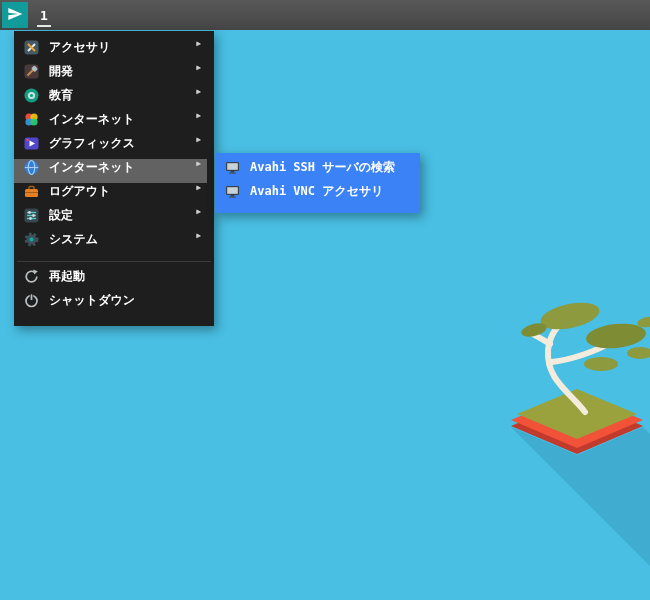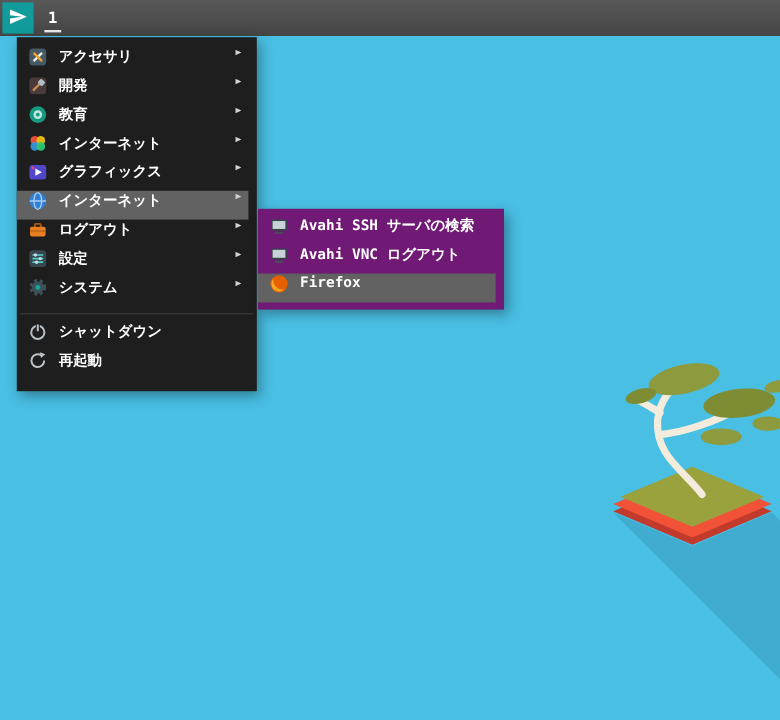--- a/index.html
+++ b/index.html
@@ -30,23 +30,22 @@
     background:#e9e9e9;
   }
   
   .menu{
     position:absolute;left:14px;top:31px;width:200px;
     background:#1e1e1e;padding:8px 0 10px 0;z-index:10;
     box-shadow:3px 4px 10px rgba(0,0,0,.35);
   }
   .submenu{
     position:absolute;left:215px;top:153px;width:205px;
-    background:#701a75;padding:6px 0;z-index:11;
+    background:#3b82f6;padding:6px 0;z-index:11;
     box-shadow:3px 4px 10px rgba(0,0,0,.35);
-    margin-top:21px;
   }
   .row{
     height:24px;display:flex;
     padding:0 6px 0 9px;margin-right:7px;
     color:#ffffff;font-size:12px;font-weight:bold;
     white-space:nowrap;cursor:pointer;
   }
   .row.selected{background:#626262;}
   .row .ic{width:17px;height:17px;display:inline-flex;flex:0 0 17px;}
   .row .ic svg{width:17px;height:17px;display:block;}
@@ -206,36 +205,36 @@
     <span class="lbl">システム</span>
     <span class="arrow">▶</span>
   </div>
 
   <div class="sep"></div>
 
 
   <div class="row">
     <span class="ic">
         <svg viewBox="0 0 17 17">
+          <path d="M 13.8 8.5 A 5.3 5.3 0 1 1 11.5 4.2" fill="none" stroke="#b9c0c3" stroke-width="1.7"></path>
+          <polygon points="10.2,1.6 14.8,3.2 11.2,6.4" fill="#b9c0c3"></polygon>
+        </svg>
+      </span>
+    <span class="lbl">再起動</span>
+  </div>
+
+  <div class="row">
+    <span class="ic">
+        <svg viewBox="0 0 17 17">
           <circle cx="8.5" cy="9" r="5.5" fill="none" stroke="#b9c0c3" stroke-width="1.7"></circle>
           <line x1="8.5" y1="1.8" x2="8.5" y2="8" stroke="#1e1e1e" stroke-width="3.4"></line>
           <line x1="8.5" y1="2.4" x2="8.5" y2="8" stroke="#b9c0c3" stroke-width="1.7"></line>
         </svg>
       </span>
     <span class="lbl">シャットダウン</span>
-  </div>
-
-  <div class="row">
-    <span class="ic">
-        <svg viewBox="0 0 17 17">
-          <path d="M 13.8 8.5 A 5.3 5.3 0 1 1 11.5 4.2" fill="none" stroke="#b9c0c3" stroke-width="1.7"></path>
-          <polygon points="10.2,1.6 14.8,3.2 11.2,6.4" fill="#b9c0c3"></polygon>
-        </svg>
-      </span>
-    <span class="lbl">再起動</span>
   </div>
 
 </div>
 
 <div class="submenu">
 
   <div class="row">
     <span class="ic">
         <svg viewBox="0 0 17 17">
           <rect x="2" y="3" width="13" height="9" rx="1" fill="#37424a"></rect>
@@ -249,28 +248,18 @@
 
   <div class="row">
     <span class="ic">
         <svg viewBox="0 0 17 17">
           <rect x="2" y="3" width="13" height="9" rx="1" fill="#37424a"></rect>
           <rect x="3.2" y="4.2" width="10.6" height="6.6" fill="#c7d3d8"></rect>
           <rect x="6.5" y="12" width="4" height="1.6" fill="#37424a"></rect>
           <rect x="5" y="13.6" width="7" height="1.2" fill="#4a565e"></rect>
         </svg>
       </span>
-    <span class="lbl">Avahi VNC ログアウト</span>
-  </div>
-
-  <div class="row selected">
-    <span class="ic">
-        <svg viewBox="0 0 17 17">
-          <circle cx="8.5" cy="8.5" r="7.2" fill="#e66000"></circle>
-          <path d="M4 4 a6 6 0 0 0 9 9 a7.4 7.4 0 0 1 -9 -9 z" fill="#f9a825"></path>
-          <circle cx="10" cy="7" r="2.2" fill="#e66000"></circle>
-        </svg>
-      </span>
-    <span class="lbl">Firefox</span>
-  </div>
+    <span class="lbl">Avahi VNC アクセサリ</span>
+  </div>
+
 
 
 </div>
 
 </body></html>

